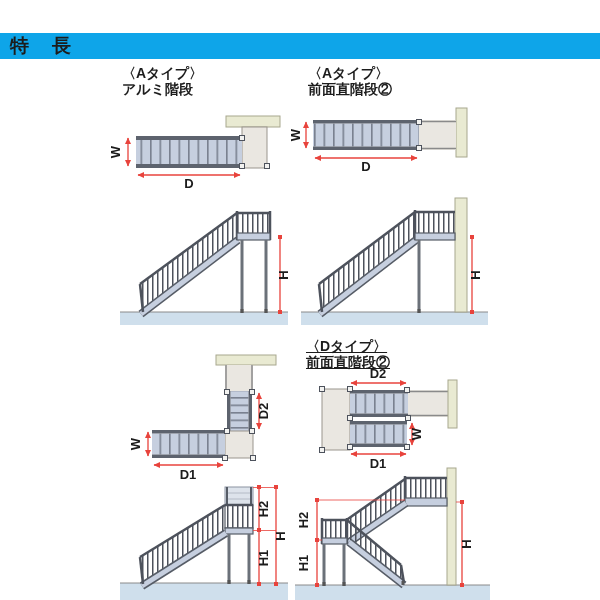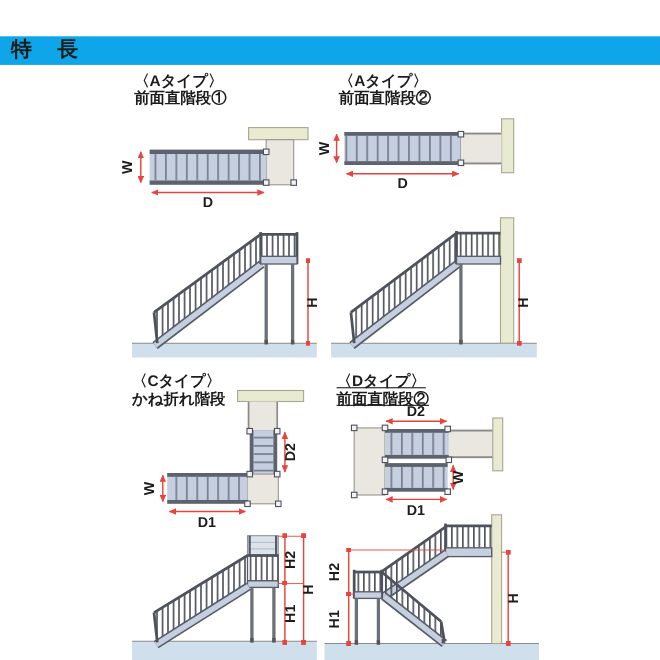--- a/index.html
+++ b/index.html
@@ -51,29 +51,25 @@
     </pattern>
   </defs>
 </svg>
 
 <div class="canvas">
 
   <div class="banner">特　長</div>
 
   <div class="typelabel" style="left:122px;top:65px;">
     <div>〈Aタイプ〉</div>
-    <div>前面直階段①</div>
+    <div>アルミ階段</div>
   </div>
   <div class="typelabel" style="left:308px;top:65px;">
     <div>〈Aタイプ〉</div>
     <div>前面直階段②</div>
-  </div>
-  <div class="typelabel" style="left:120px;top:338px;">
-    <div>〈Cタイプ〉</div>
-    <div>かね折れ階段</div>
   </div>
   <div class="typelabel" style="left:306px;top:338px;text-decoration:underline;">
     <div>〈Dタイプ〉</div>
     <div>前面直階段②</div>
   </div>
 
   <svg style="left:112px;top:100px;" width="180" height="90" viewBox="0 0 180 90">
     <rect x="114" y="16" width="54" height="11" class="wallR"></rect>
     <rect x="130" y="27" width="25" height="41" class="landR"></rect>
     <g>

